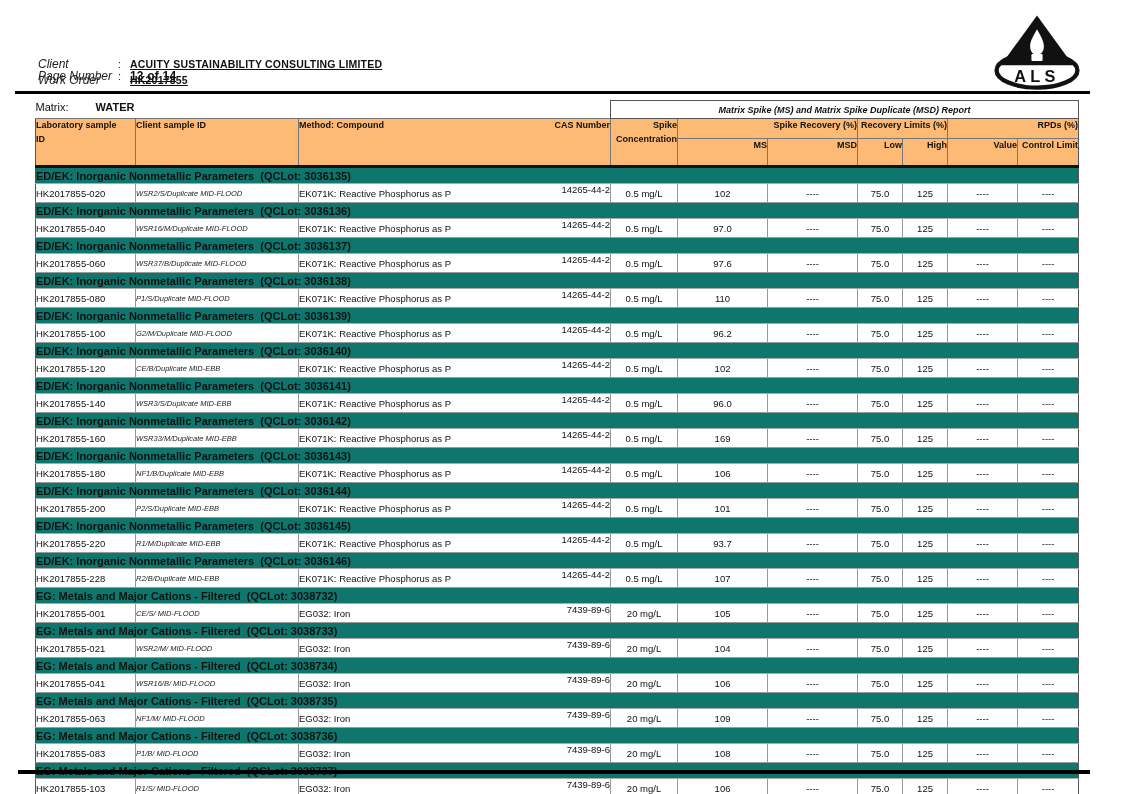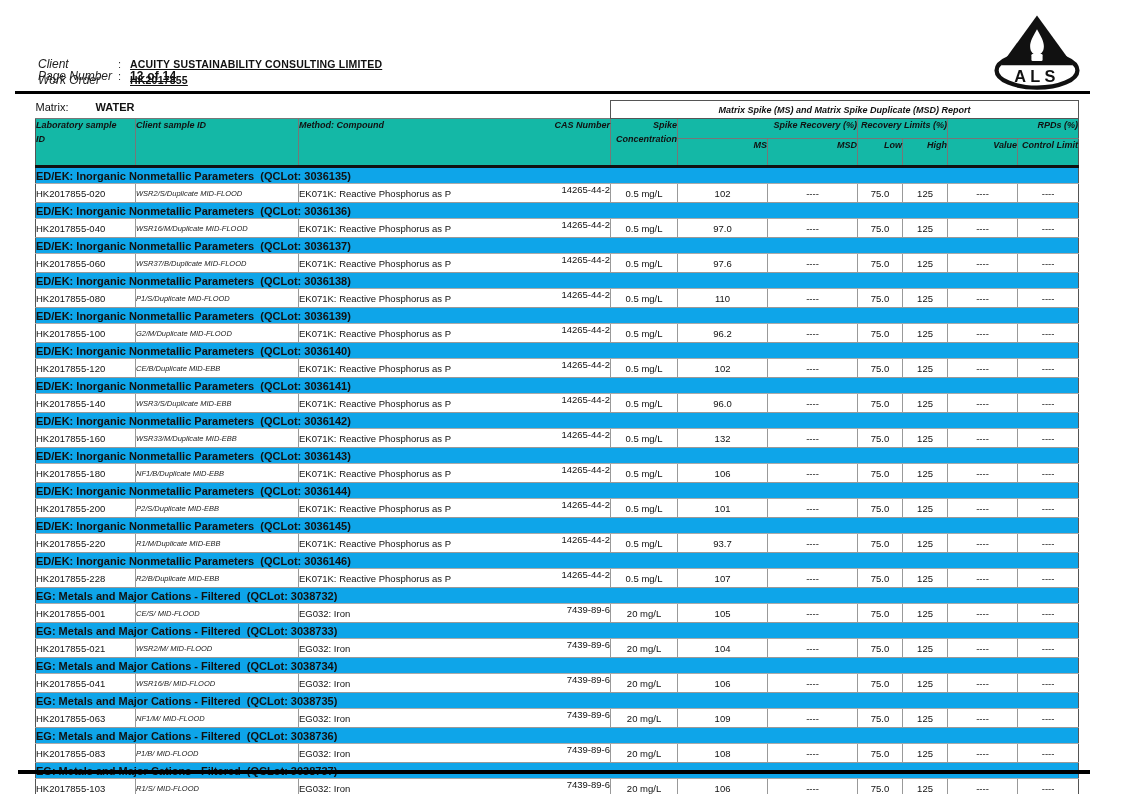--- a/index.html
+++ b/index.html
@@ -30,36 +30,36 @@
 
   .blank-cell { border:none; vertical-align:top; padding:4px 0 0 3px; font-size:11px; }
   .blank-cell .b { font-weight:bold;padding-left:24px; }
 
   .title-cell {
     border:1px solid #555; height:17px;
     font-style:italic; font-weight:bold; font-size:9px; text-align:center;
   }
 
   .h {
-    border:1px solid #777; background:#14b8a6;
-    font-style:italic; font-weight:bold; font-size:9px;
+    border:1px solid #777; background:#fdba74;
+    font-weight:bold; font-size:9px;
     vertical-align:top; padding:3px 4px 2px 4px; white-space:pre-line; line-height:1.5;
   }
   .row-b { height:20px; }
   .row-c { height:28px; }
   .h-left { text-align:left; }
   .h-center { text-align:right; }
   .h-method { border-right:none; }
   .h-cas { text-align:right; border-left:none; }
   .h-thick { border-bottom:3px solid #111; }
   .h-outl { border-left:1px solid #555; }
   .h-outr { border-right:1px solid #555; }
 
   .section-cell {
-    background:#0ea5e9; height:15px;
+    background:#0f766e; height:15px;
     border-left:1px solid #555; border-right:1px solid #555;
     border-top:1px solid #aaa; border-bottom:1px solid #aaa;
     font-weight:bold; font-size:11px; padding:1px 3px; white-space:pre;
   }
 
   .d {
     border:1px solid #999; background:#fff; height:18px;
     font-size:9.5px; vertical-align:middle;
   }
   .d-lab    { padding-left:6px; border-left:1px solid #555; }
@@ -266,21 +266,21 @@
 
   <tr class="section-row">
     <td class="section-cell" colspan="11">ED/EK: Inorganic Nonmetallic Parameters  (QCLot: 3036142)</td>
   </tr>
   <tr class="data-row">
     <td class="d d-lab">HK2017855-160</td>
     <td class="d d-client">WSR33/M/Duplicate MID-EBB</td>
     <td class="d d-method">EK071K: Reactive Phosphorus as P</td>
     <td class="d d-cas">14265-44-2</td>
     <td class="d d-center">0.5 mg/L</td>
-    <td class="d d-center">132</td>
+    <td class="d d-center">169</td>
     <td class="d d-center">----</td>
     <td class="d d-center">75.0</td>
     <td class="d d-center">125</td>
     <td class="d d-center">----</td>
     <td class="d d-center d-ctl">----</td>
   </tr>
 
   <tr class="section-row">
     <td class="section-cell" colspan="11">ED/EK: Inorganic Nonmetallic Parameters  (QCLot: 3036143)</td>
   </tr>

